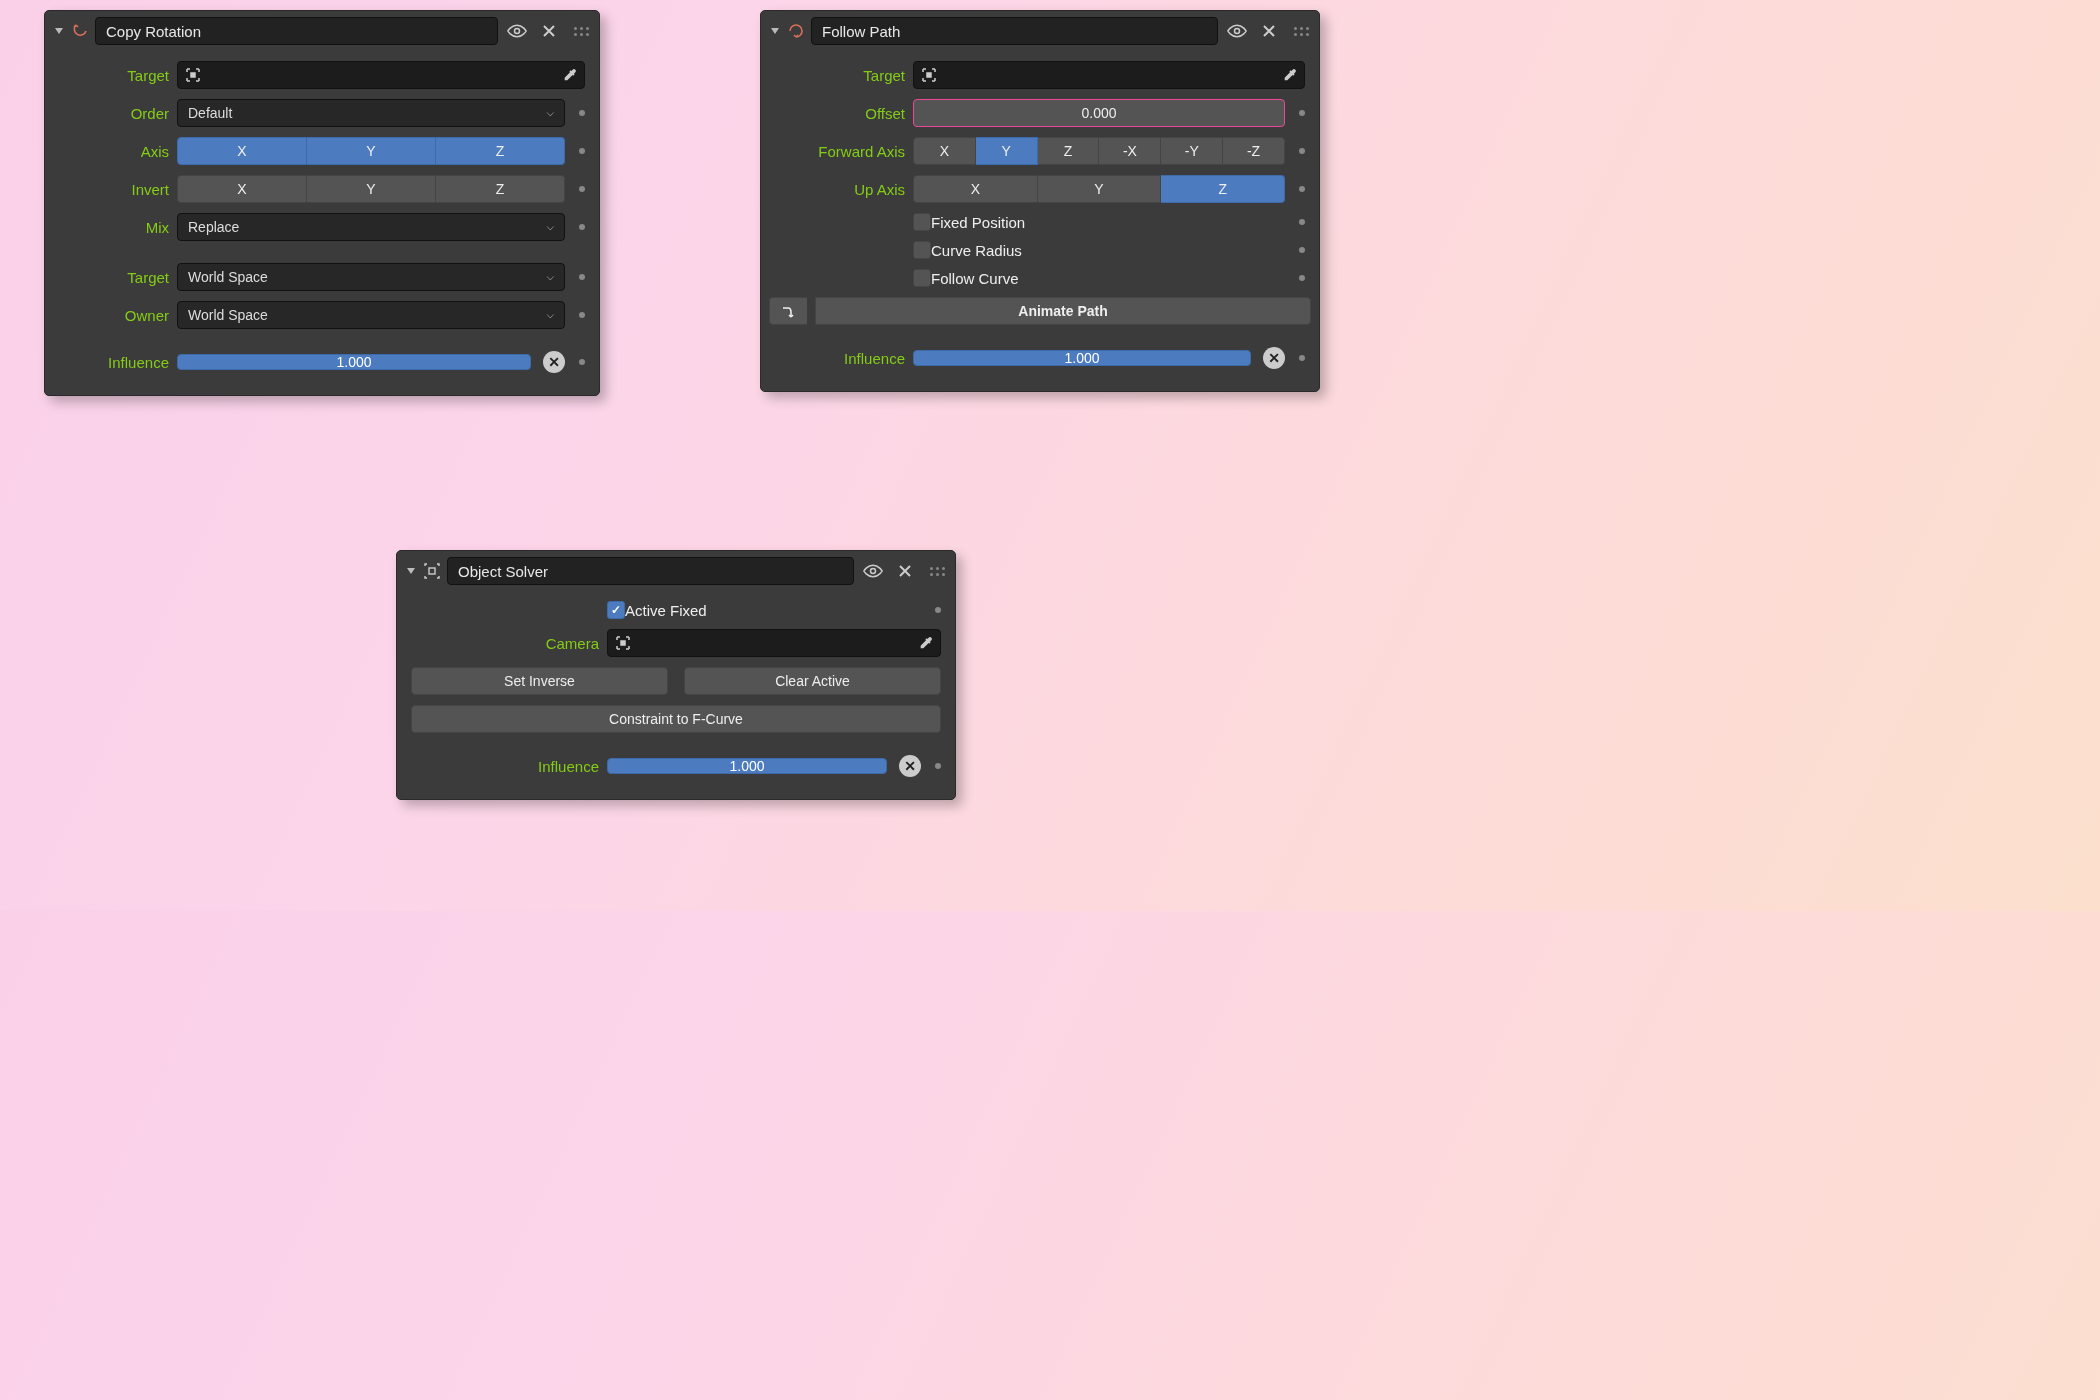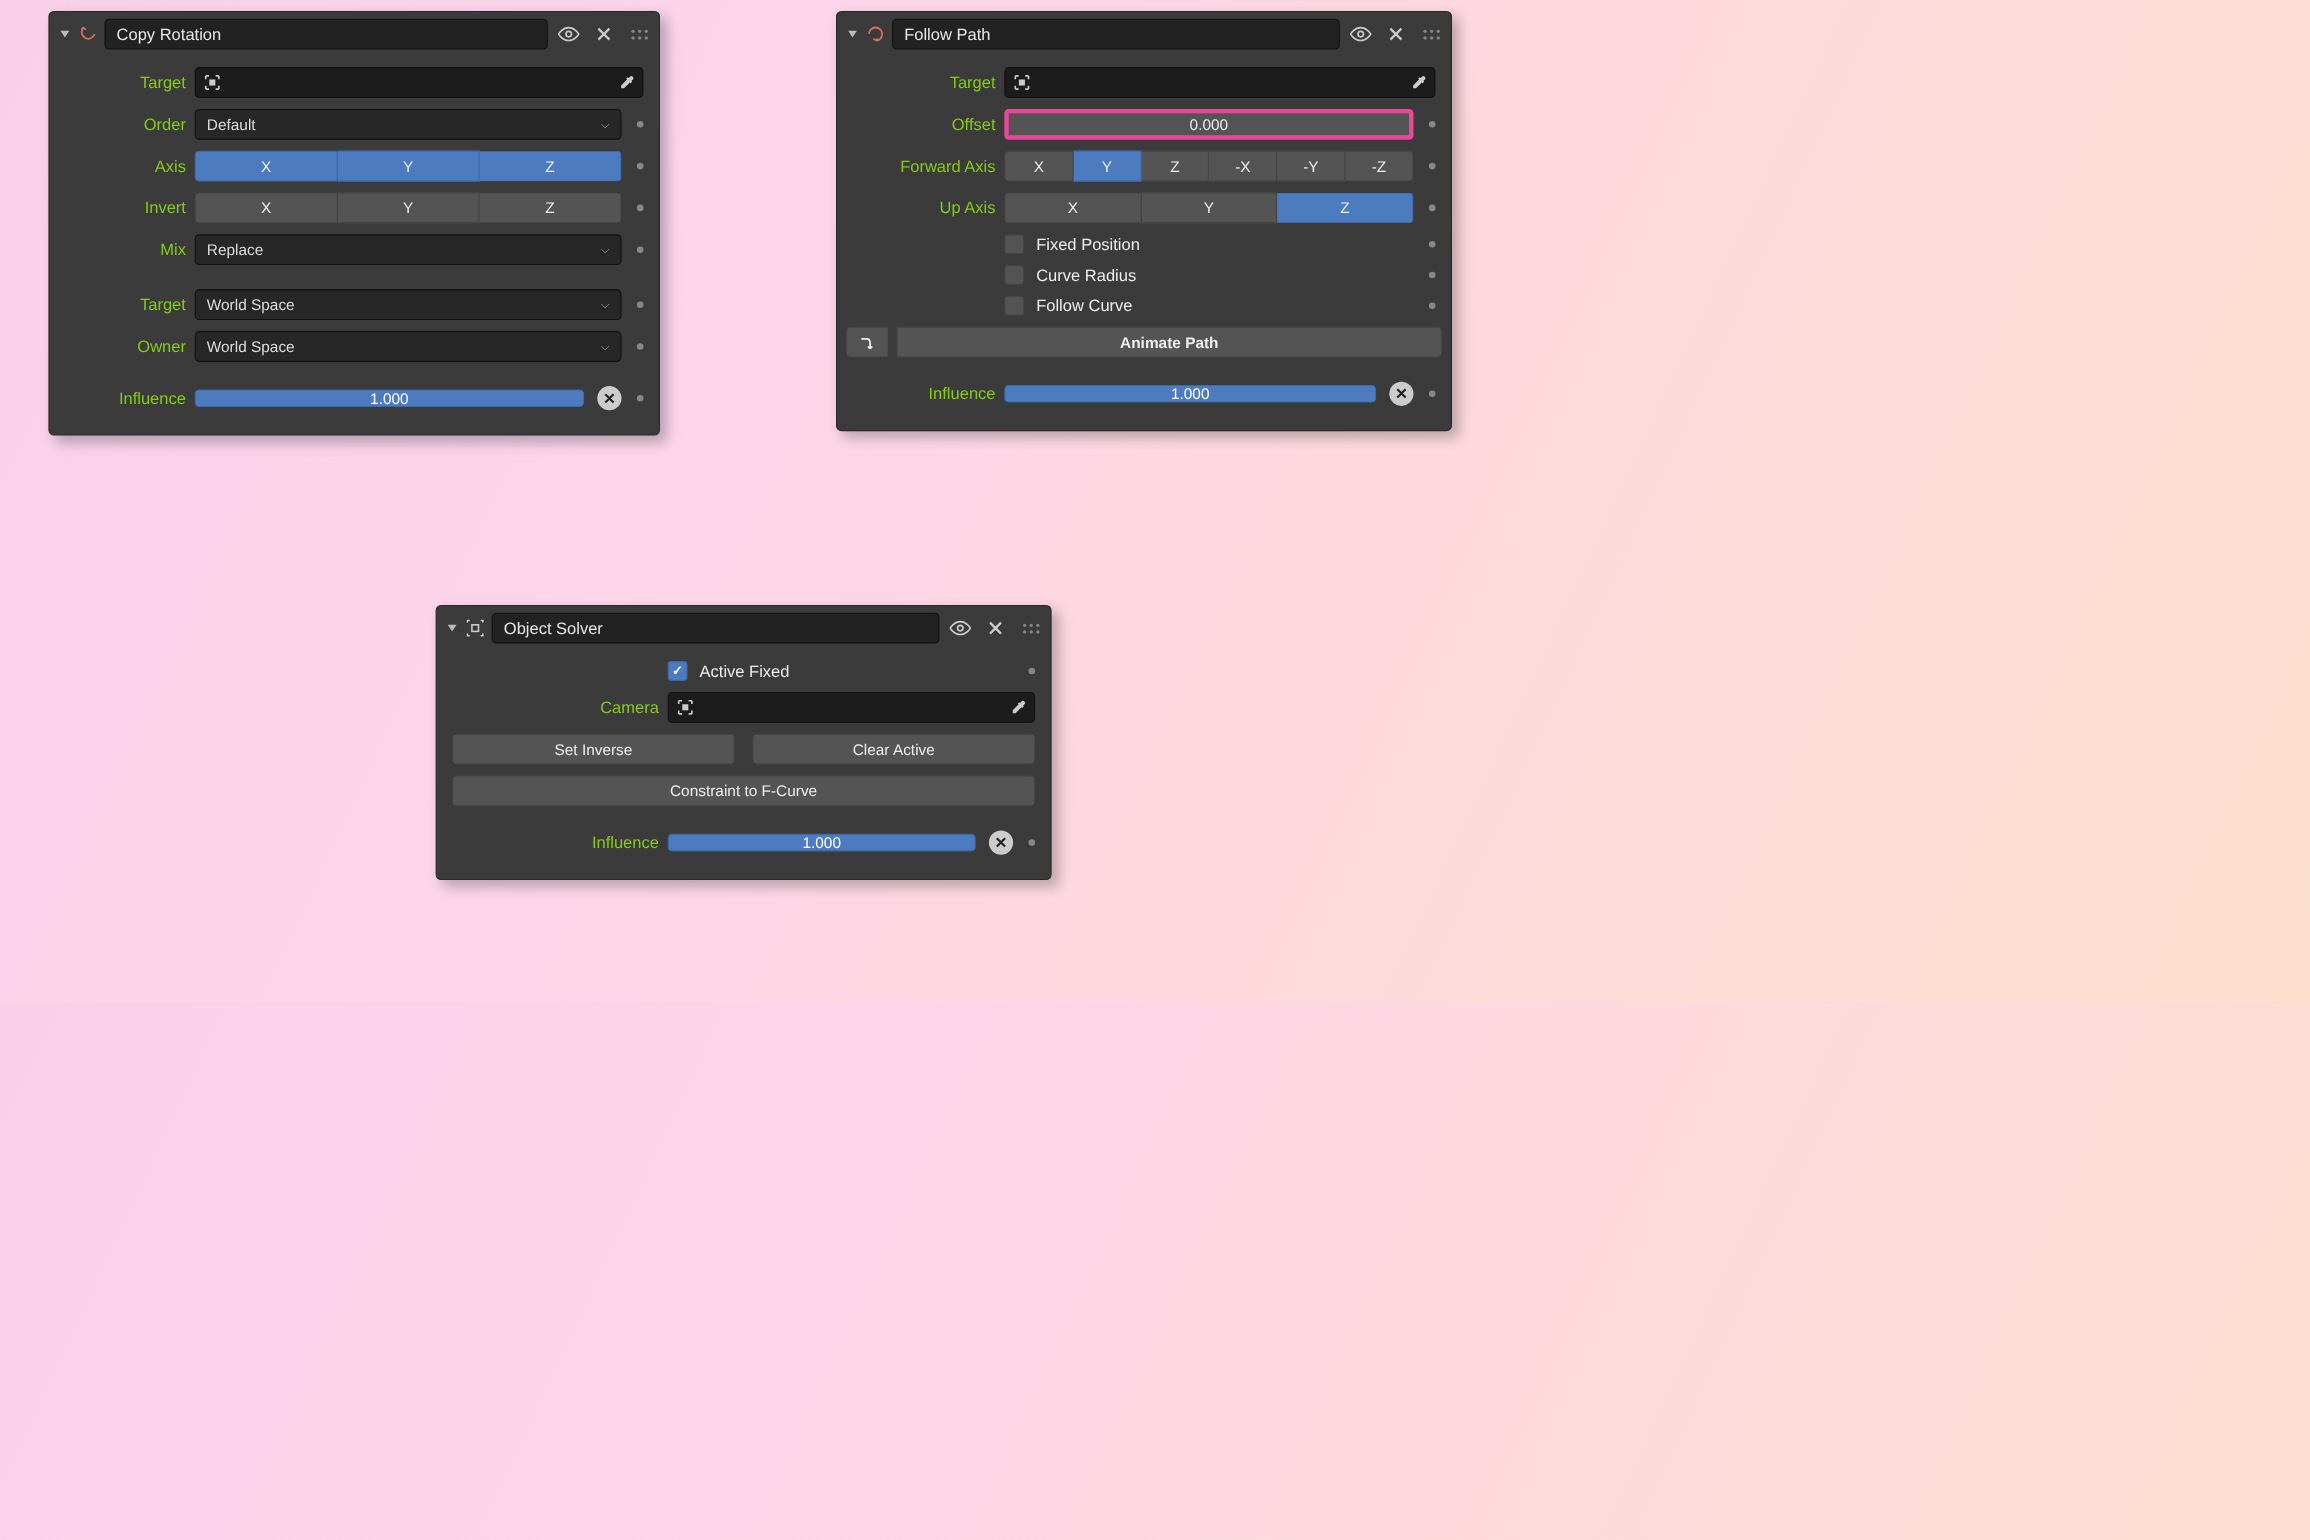--- a/index.html
+++ b/index.html
@@ -121,30 +121,30 @@
     cursor:pointer;
     font-size:14px;
   }
   .toggle:first-child { border-radius:4px 0 0 4px; }
   .toggle:last-child { border-radius:0 4px 4px 0; }
   .toggle + .toggle { border-left:none; }
   .toggle.on { background:#4c7cbf; border-color:#3d6aa8; }
 
   .num-field {
     background:#545454;
-    border:4px solid #ec4899;
+    border:1px solid #ec4899;
     border-radius:4px;
     height:28px;
     display:flex; align-items:center; justify-content:center;
     color:#eee;
     flex:1;
     cursor: ew-resize;
   }
 
-  .check-row { display:flex; align-items:center; gap:11px; }
+  .check-row { display:flex; align-items:center; gap:0; }
   .checkbox {
     width:18px; height:18px; background:#545454; border:1px solid #444;
     border-radius:3px; display:flex; align-items:center; justify-content:center;
     cursor:pointer;
   }
   .checkbox.checked { background:#4c7cbf; border-color:#3d6aa8; }
   .checkbox.checked::after { content:"✓"; color:#fff; font-size:12px; font-weight:bold; }
   .check-label { color:#eee; font-size:15px; }
 
   .slider {

